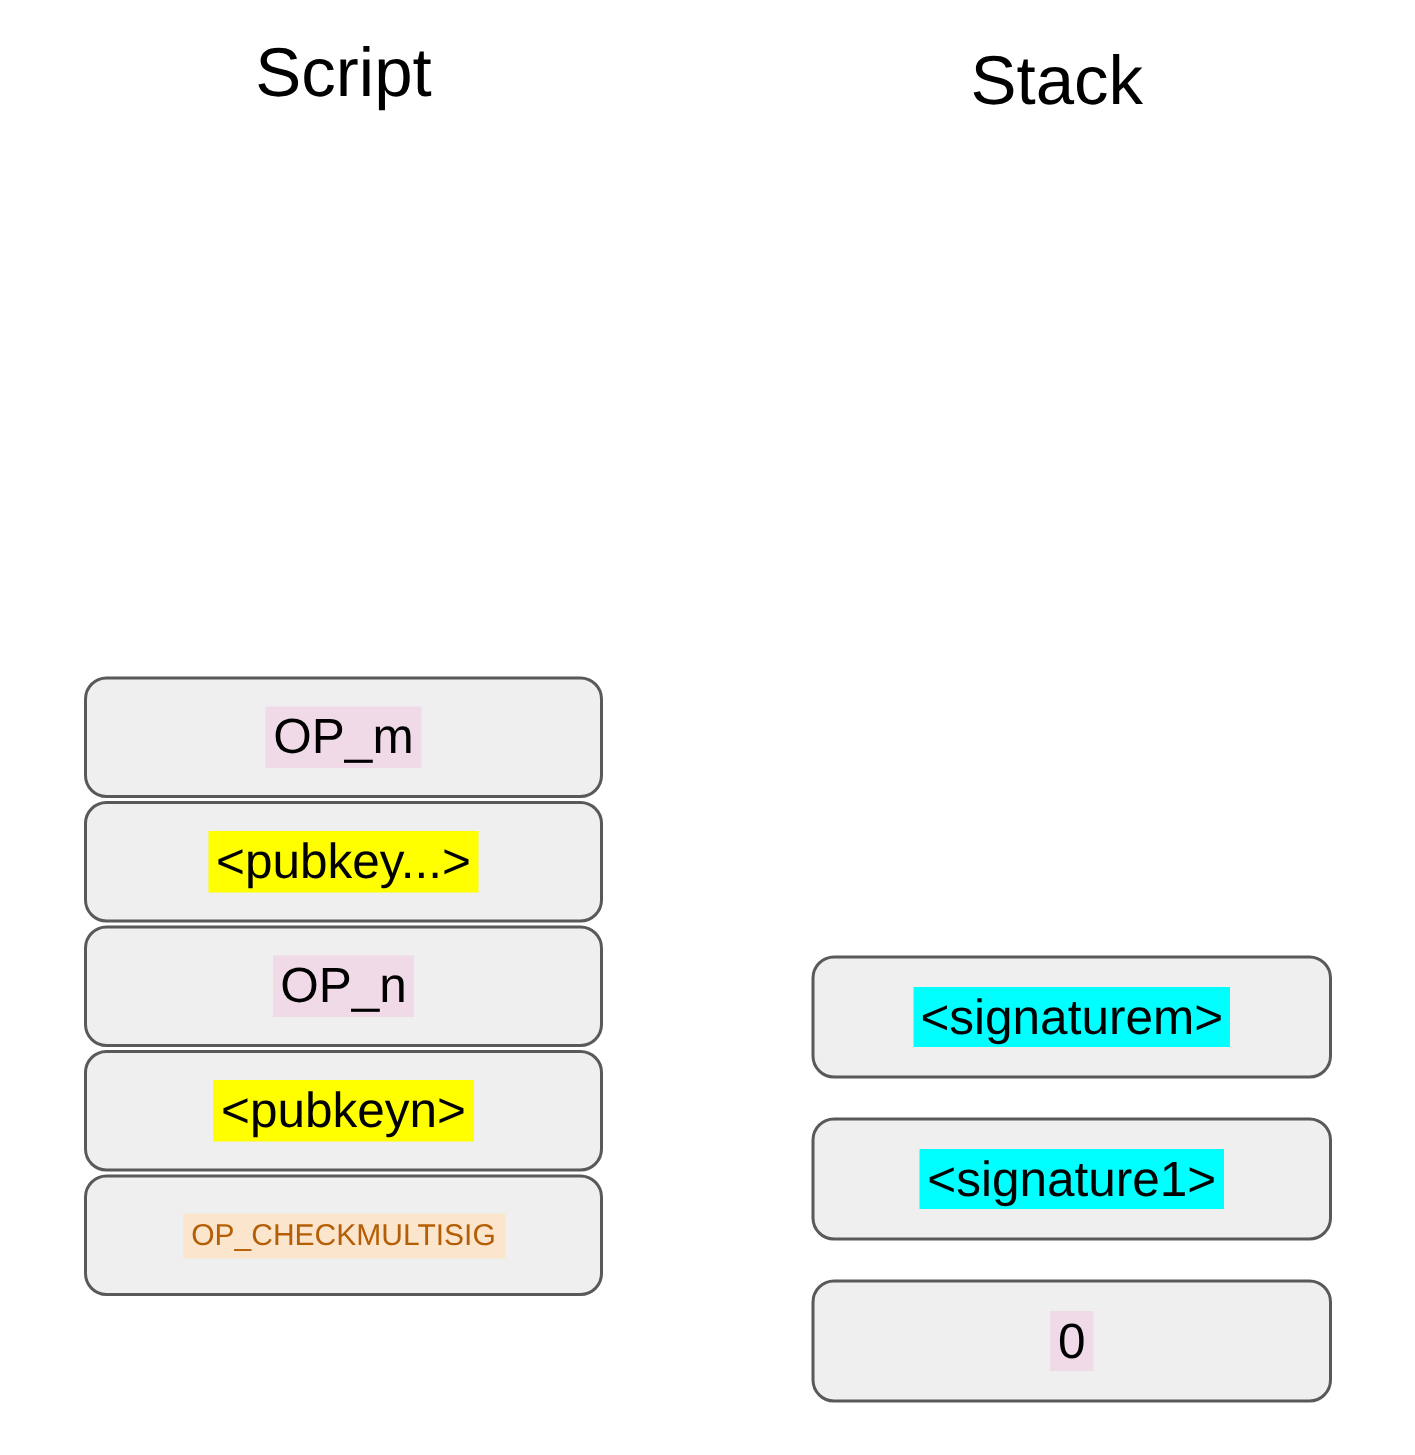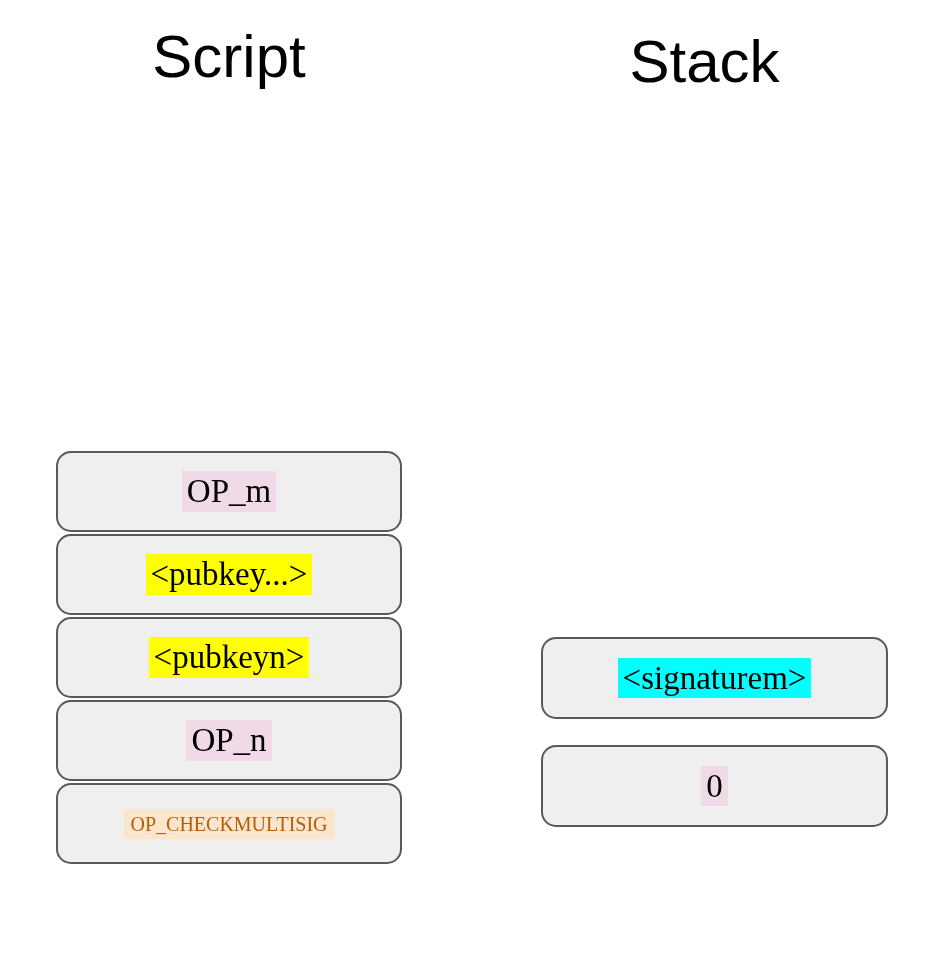--- a/index.html
+++ b/index.html
@@ -11,34 +11,33 @@
   .canvas {
     position: relative;
     width: 943px;
     height: 970px;
     background: #ffffff;
     overflow: hidden;
   }
   .col-title {
     position: absolute;
     text-align: center;
-    font-size: 60px;
+    font-size: 46px;
     line-height: 1.15;
     color: #000000;
     white-space: nowrap;
   }
   .script-title { left: 56px; top: 22px; width: 346px; }
   .stack-title  { left: 531px; top: 27px; width: 347px; }
 
   .column {
     position: absolute;
     display: flex;
     flex-direction: column;
     gap: 2px;
-    font-family: Liberation Serif, serif;
   }
   .script-column { left: 56px;  top: 451px; width: 346px; }
   .stack-column  { left: 541px; top: 613px; width: 347px; }
 
   .box {
     box-sizing: border-box;
     height: 81px;
     background: var(--box-fill, #efefef);
     border: 2px solid var(--box-border, #595959);
     border-radius: 15px;
@@ -74,30 +73,33 @@
   <div class="col-title stack-title">Stack</div>
 
   <div class="column script-column">
       <div class="box">
         <span class="hl hl-pink">OP_m</span>
       </div>
       <div class="box">
         <span class="hl hl-yellow">&lt;pubkey...&gt;</span>
       </div>
       <div class="box">
-        <span class="hl hl-yellow">&lt;pubkeyn&gt;</span>
+        <span class="hl hl-pink">OP_n</span>
       </div>
       <div class="box">
-        <span class="hl hl-pink">OP_n</span>
+        <span class="hl hl-yellow">&lt;pubkeyn&gt;</span>
       </div>
       <div class="box">
         <span class="hl hl-peach">OP_CHECKMULTISIG</span>
       </div>
     </div>
   <div class="column stack-column">
       <div class="box">
         <span class="hl hl-cyan">&lt;signaturem&gt;</span>
       </div>
       <div class="box">
+        <span class="hl hl-cyan">&lt;signature1&gt;</span>
+      </div>
+      <div class="box">
         <span class="hl hl-pink">0</span>
       </div>
     </div>
 </div>
 
 </body></html>

